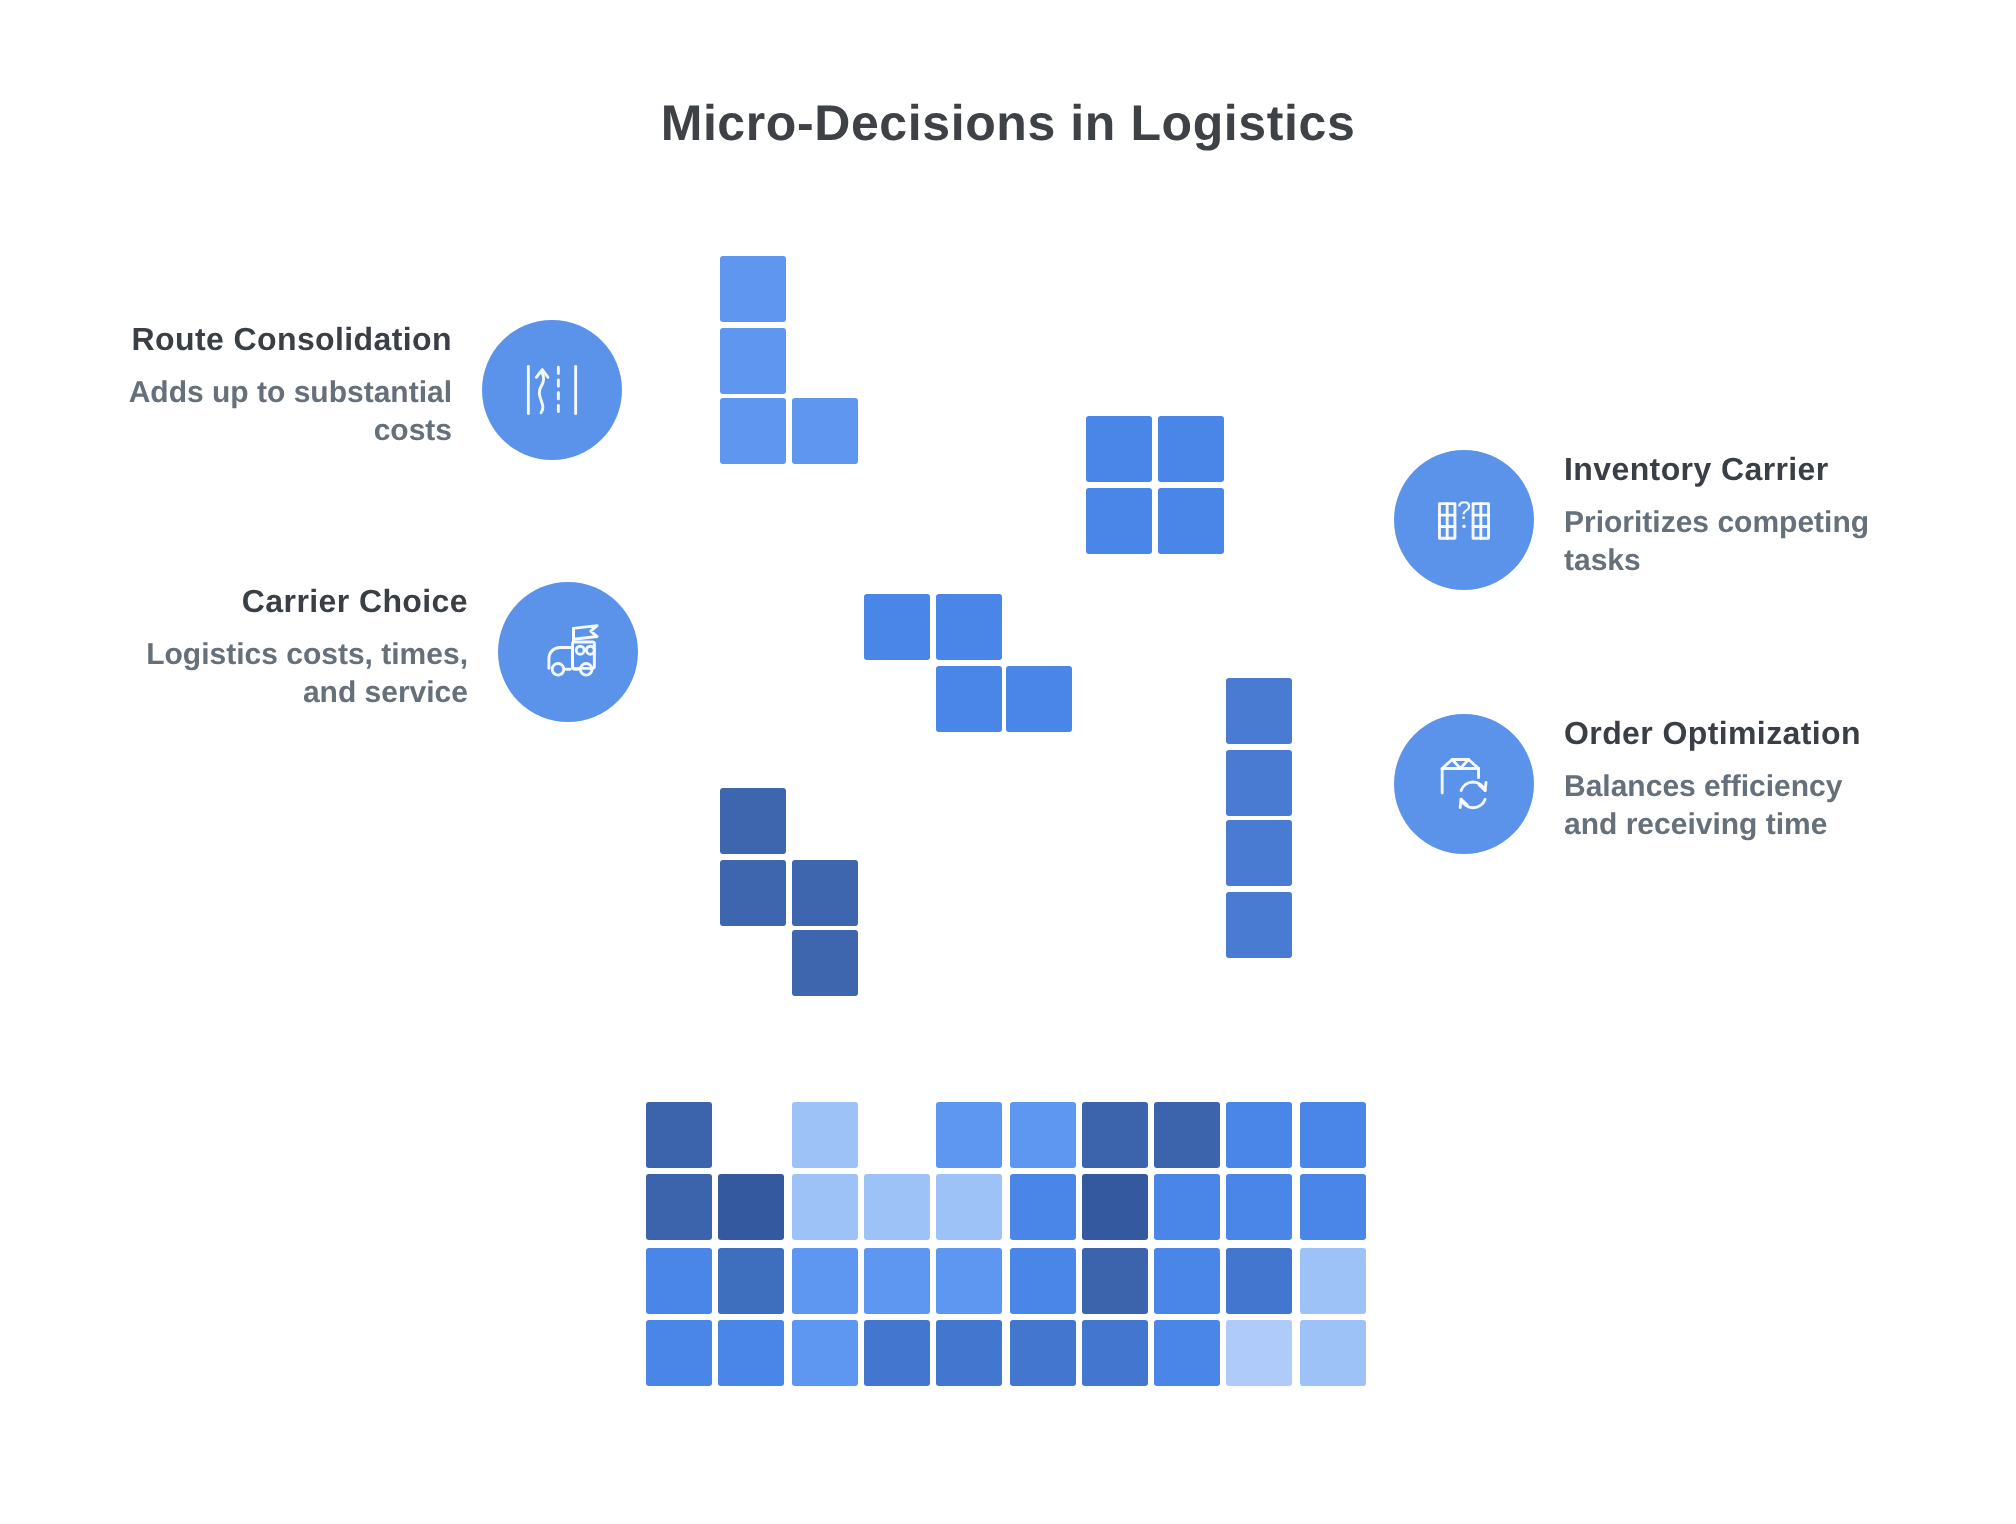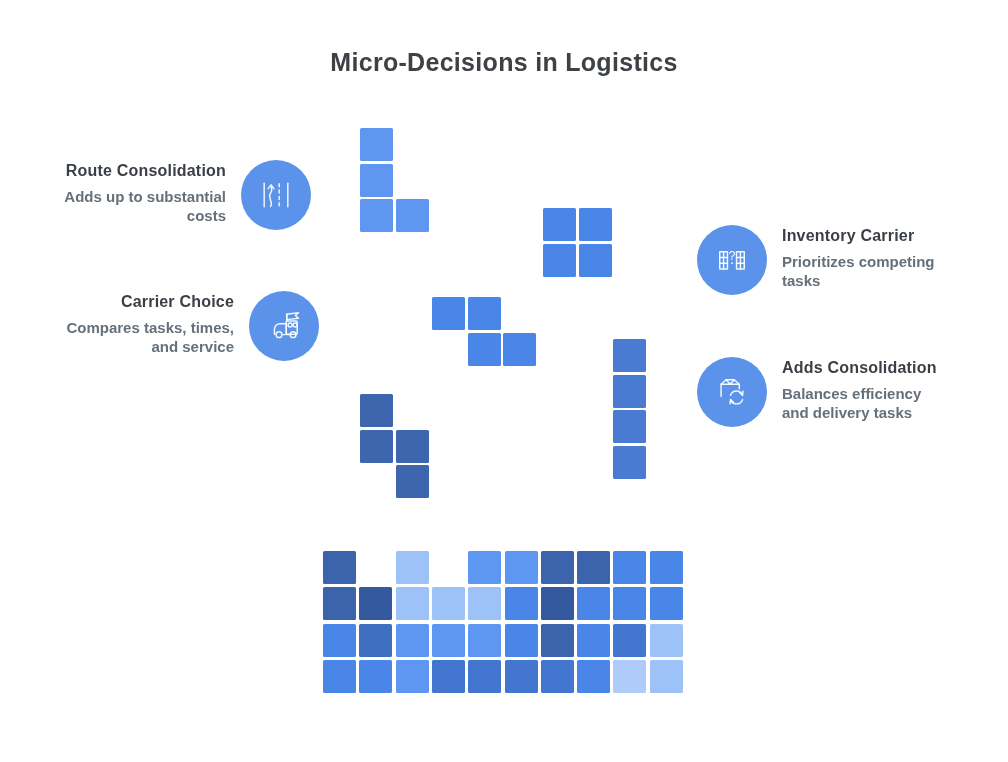--- a/index.html
+++ b/index.html
@@ -114,21 +114,21 @@
         <line x1="25.5" y1="9.5" x2="25.5" y2="35" stroke-dasharray="3.4 3.6"></line>
         <path d="M16 34.5 C 19.5 30, 12.5 25.5, 16 20 C 18 17, 17.3 14, 16.6 12.4"></path>
         <polyline points="13.4,15 16.6,10.8 19.8,15"></polyline>
       </svg>
     </div>
   </div>
 
   <div class="item left" style="left:44px;top:291px;">
     <div class="text">
       <h2>Carrier Choice</h2>
-      <p>Compares tasks, times,
+      <p>Logistics costs, times,
 and service</p>
     </div>
     <div class="circle" style="background:#5b93ea;">
       <svg width="40" height="40" viewBox="0 0 44 44" class="icon-stroke">
         <line x1="25" y1="16" x2="25" y2="9"></line>
         <path d="M25 9 L38 7.5 L34.5 10.5 L38 13.5 L25 15 Z"></path>
         <path d="M11.5 31 v-5.5 a6 6 0 0 1 6-6 h7 V31"></path>
         <rect x="24.5" y="16.5" width="12" height="14.5" rx="1"></rect>
         <circle cx="28.7" cy="21" r="2.2"></circle>
         <circle cx="34.3" cy="21" r="2.2"></circle>
@@ -168,19 +168,19 @@
         <path d="M10 27 V13.5 L15.5 8.5 H24.5 L30 13.5 V18.5"></path>
         <line x1="10" y1="13.5" x2="30" y2="13.5"></line>
         <path d="M15.5 8.5 L20 13.5 L24.5 8.5"></path>
         <path d="M20.4 25.6 A 7 7 0 0 1 33.6 25.6"></path>
         <polyline points="34.1,21.1 33.6,25.6 30.3,22.5"></polyline>
         <path d="M33.6 30.4 A 7 7 0 0 1 20.4 30.4"></path>
         <polyline points="19.9,34.9 20.4,30.4 23.7,33.5"></polyline>
       </svg>
     </div>
     <div class="text">
-      <h2>Adds Consolidation</h2>
+      <h2>Order Optimization</h2>
       <p>Balances efficiency
-and delivery tasks</p>
+and receiving time</p>
     </div>
   </div>
 
 </div>
 
 </body></html>

